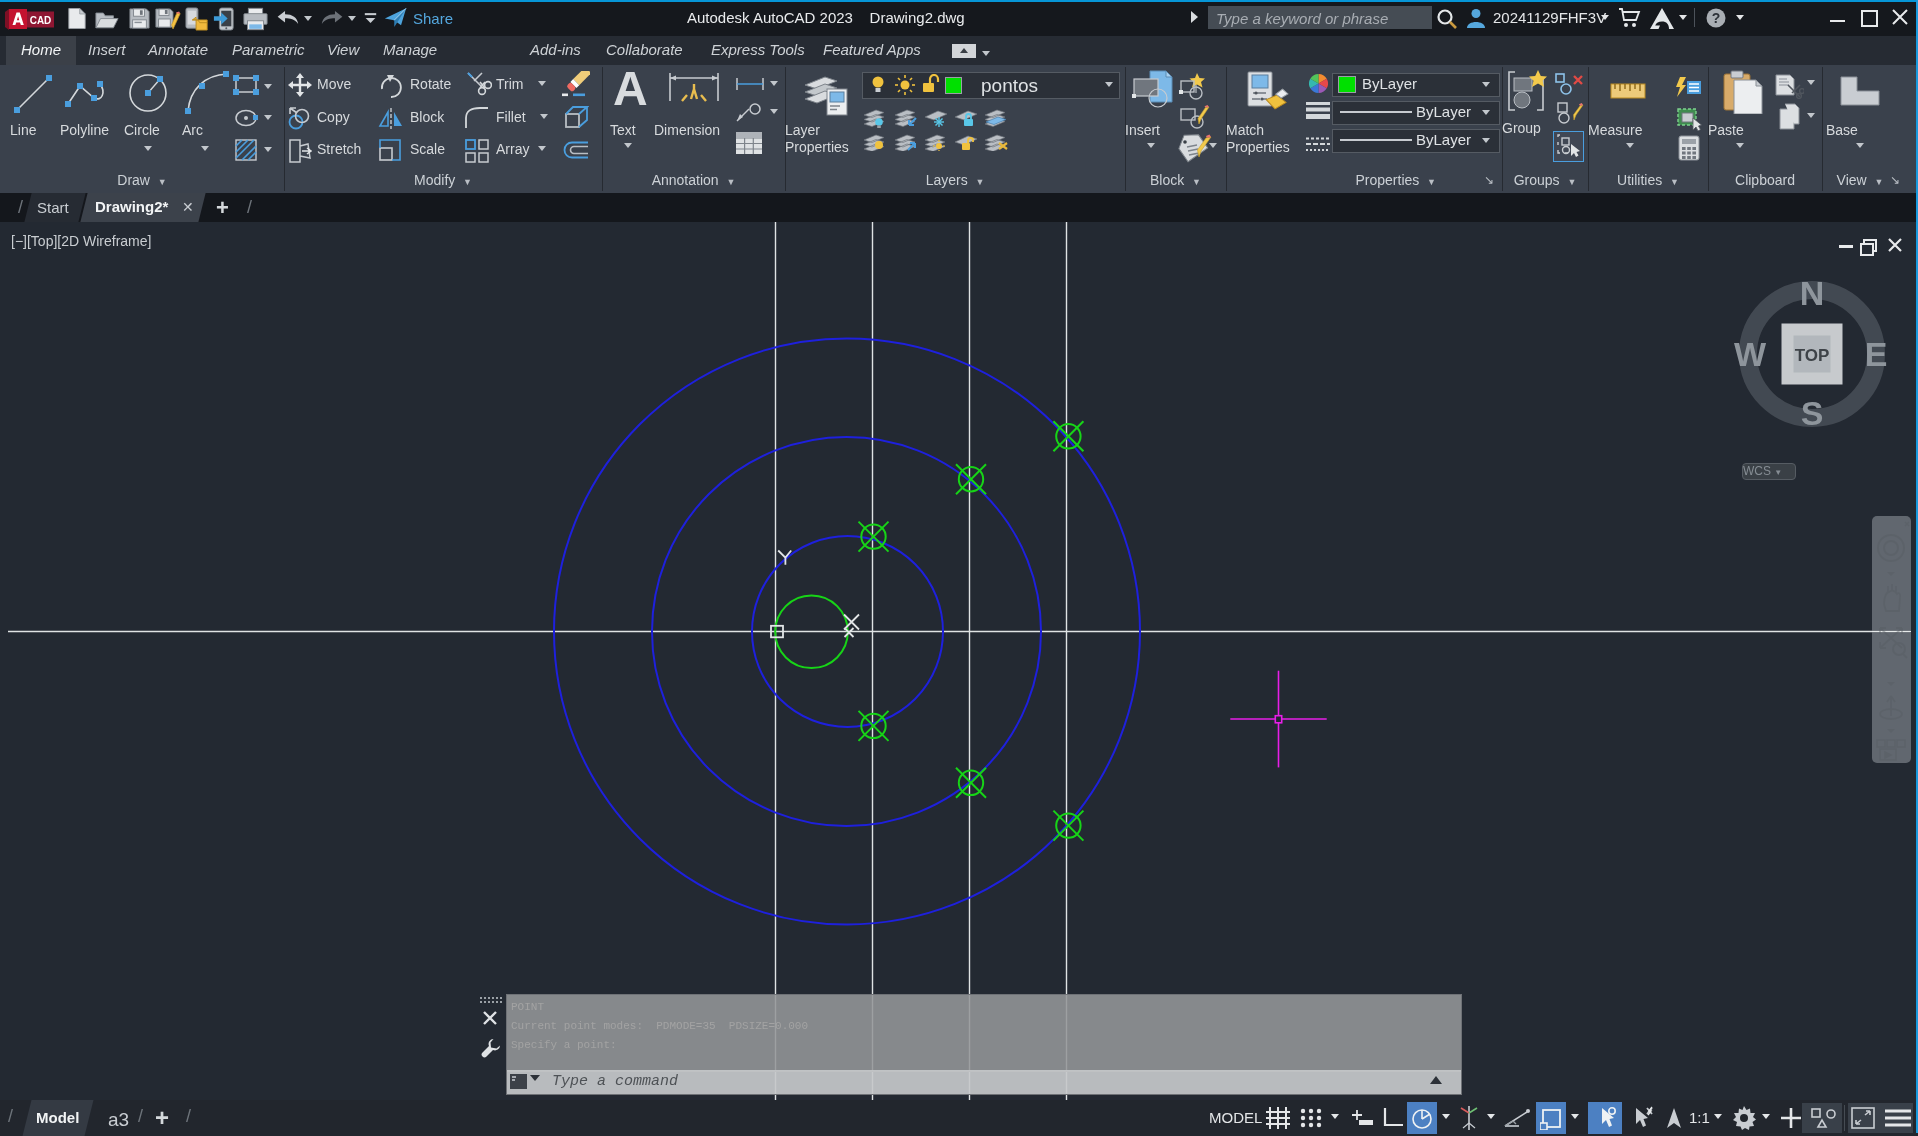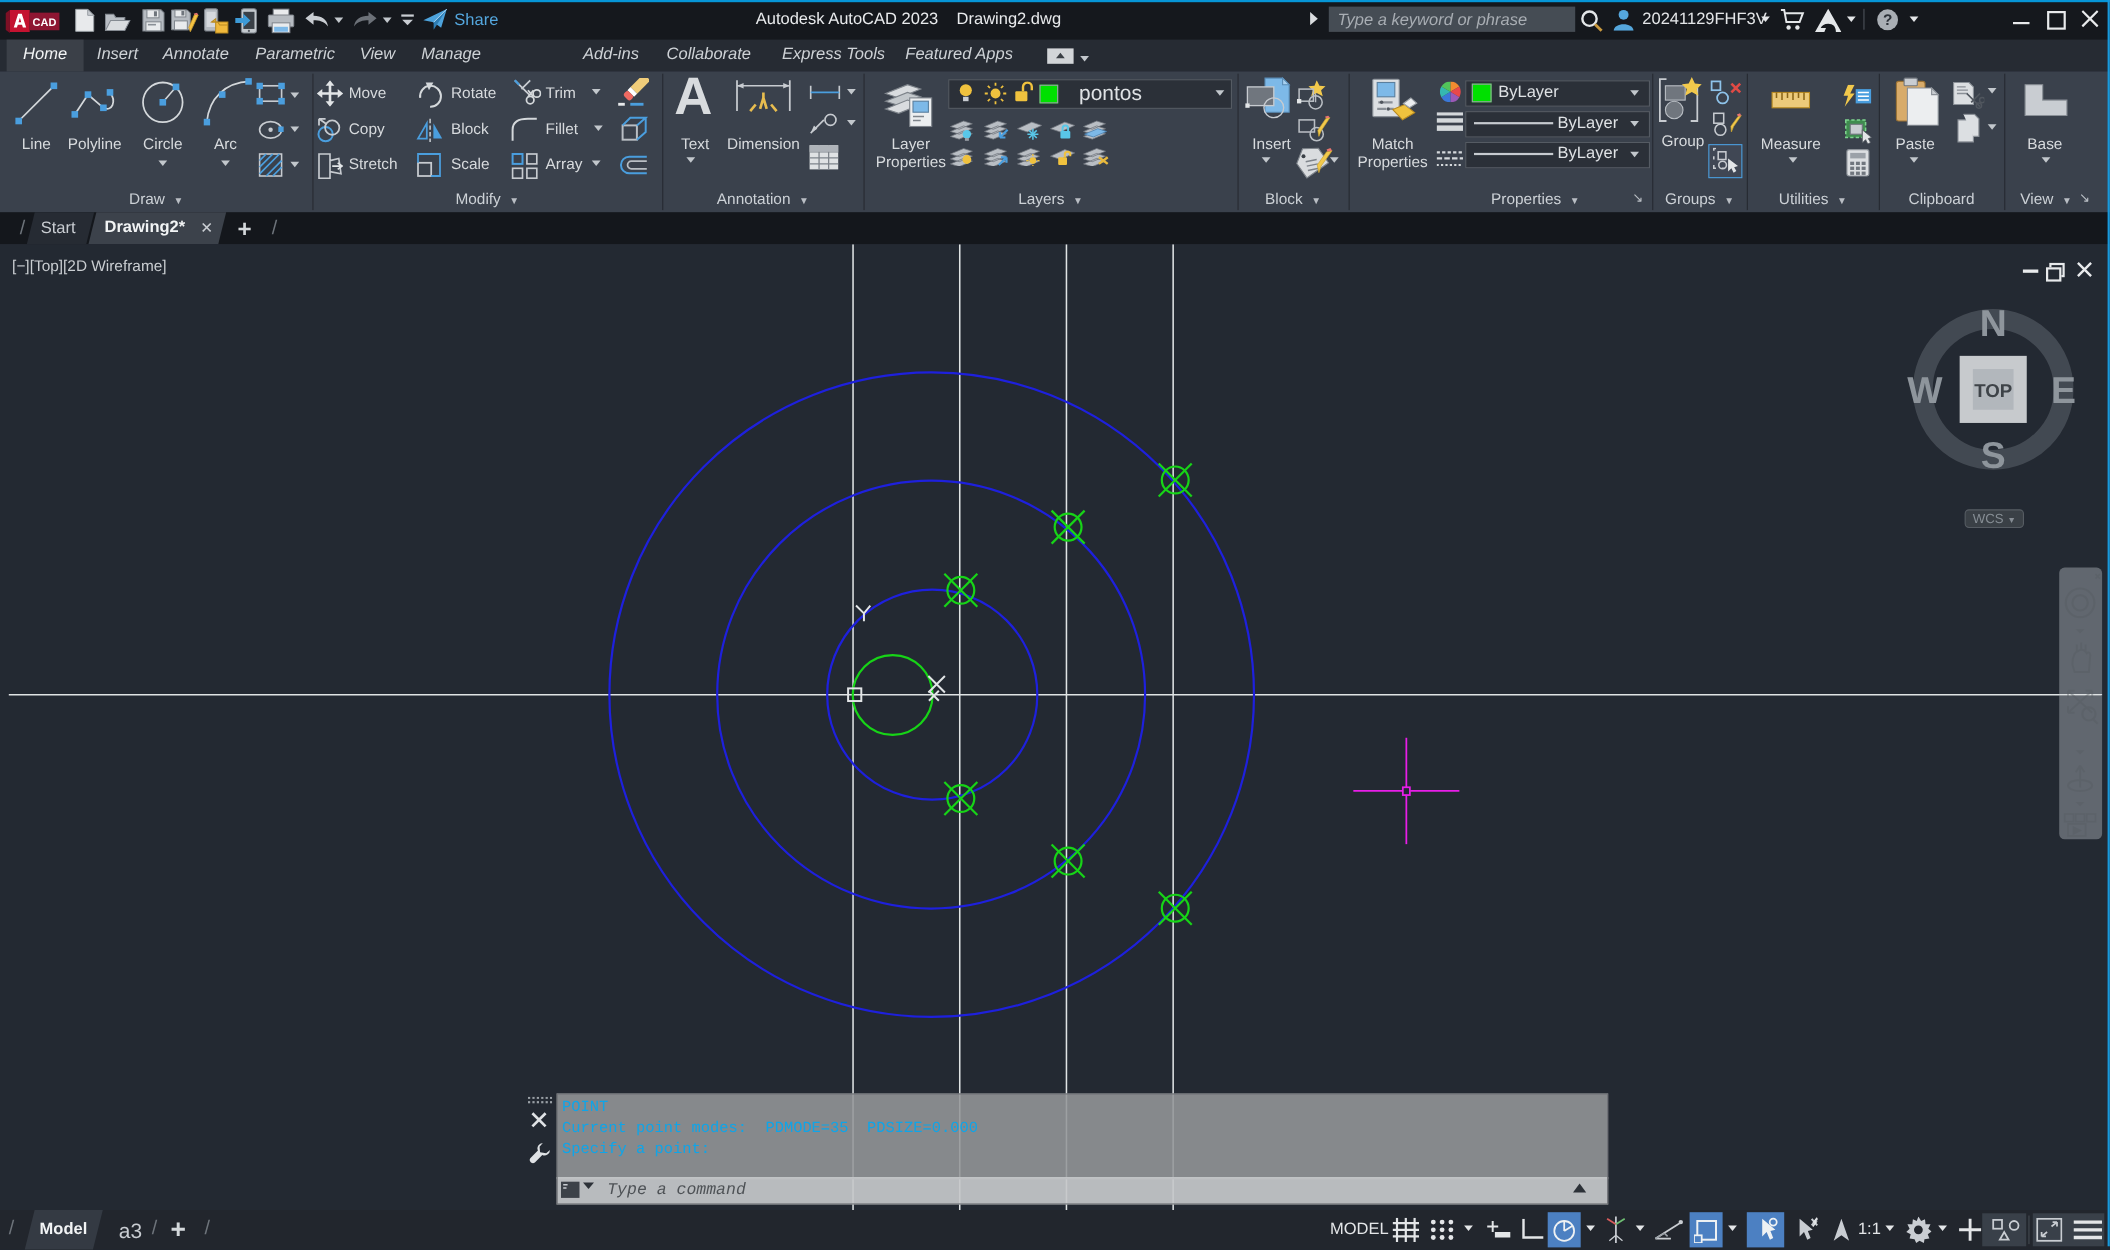--- a/index.html
+++ b/index.html
@@ -1,21 +1,21 @@
 <!DOCTYPE html>
 <html><head>
 <meta charset="utf-8">
 <style>
 html,body{margin:0;padding:0;width:1918px;height:1136px;overflow:hidden;background:#232932;font-family:"Liberation Sans",sans-serif;}
 .abs{position:absolute;}
 .ic{position:absolute;}
 svg{display:block}
 .panlbl{position:absolute;bottom:5px;width:100%;text-align:center;color:#ccd1d6;font-size:14px;}
 .panlbl .car{font-size:9px;color:#b9bec4;}
-.biglbl{color:#d7dadd;font-size:14px;text-align:center;line-height:17px;}
+.biglbl{color:#d7dadd;font-size:14px;text-align:left;line-height:17px;}
 .rtab{color:#ced2d6;font-size:15px;padding:0 0;}
 .dd{width:0;height:0;border-left:4px solid transparent;border-right:4px solid transparent;border-top:5px solid #c2c7cc;position:absolute;}
 </style>
 </head>
 <body>
 
 <div class="abs" style="left:0;top:0;width:1918px;height:36px;background:#15181d;border-top:2px solid #0696d7;"></div>
 <div class="abs" id="qat" style="left:0;top:2px;width:700px;height:34px;">
 
  <svg class="ic" style="left:5px;top:7px;" width="50" height="22" viewBox="0 0 50 22">
@@ -678,21 +678,21 @@
    <text x="86" y="37">N</text>
         <text x="86" y="157">S</text>
         <text x="24" y="98">W</text>
         <text x="150" y="98">E</text>
   </g>
   <rect x="55.5" y="55.5" width="61" height="61" fill="#c7cacd"></rect>
   <rect x="67.5" y="67.5" width="37" height="37" fill="#b2b7bc"></rect>
   <text x="86" y="93" font-family="Liberation Sans" font-weight="bold" font-size="17" fill="#3e4348" text-anchor="middle">TOP</text>
  </svg>
 
- <div class="abs" style="left:1786px;top:241px;width:52px;height:15px;background:#3a4046;border:1px solid #565c63;border-radius:4px;color:#868d94;font-size:12px;text-align:center;line-height:15px;">WCS <span style="font-size:8px;">▼</span></div>
+ <div class="abs" style="left:1742px;top:241px;width:52px;height:15px;background:#3a4046;border:1px solid #565c63;border-radius:4px;color:#868d94;font-size:12px;line-height:15px;">WCS <span style="font-size:8px;">▼</span></div>
 
  <div class="abs" style="left:1872px;top:294px;width:39px;height:247px;background:rgba(122,128,134,0.72);border-radius:5px;"></div>
  <div class="abs" style="left:1872px;top:409px;width:39px;height:1px;background:#e6eaea;"></div>
  <svg class="ic" style="left:1872px;top:294px;opacity:0.38" width="39" height="247" viewBox="0 0 39 247">
   <path d="M33 6 L37 10 M37 6 L33 10" stroke="#555b61" stroke-width="1.5"></path>
   <circle cx="19" cy="32" r="13" fill="none" stroke="#555b61" stroke-width="2"></circle>
   <circle cx="19" cy="32" r="7" fill="none" stroke="#555b61" stroke-width="2"></circle>
   <path d="M15 56 L23 56 L19 60 Z" fill="#555b61"></path>
   <path d="M12 88 C12 80 15 76 17 76 C19 74 23 74 25 78 C27 76 29 78 28 82 L27 95 L14 95 Z M16 76 L16 70 M20 75 L20 68 M24 77 L24 70" fill="none" stroke="#555b61" stroke-width="1.8"></path>
   <path d="M8 112 L30 132 M30 112 L8 132 M8 112 L8 118 M8 112 L14 112 M30 112 L24 112 M30 112 L30 118 M8 132 L8 126 M8 132 L14 132" fill="none" stroke="#555b61" stroke-width="1.8"></path>
@@ -730,21 +730,21 @@
       </g>
  </svg>
  <svg class="ic" style="left:4px;top:16px" width="16" height="16" viewBox="0 0 16 16">
       <path d="M2 2 L14 14 M14 2 L2 14" stroke="#dfe2e5" stroke-width="2.4"></path>
     </svg>
  <svg class="ic" style="left:3px;top:44px" width="20" height="20" viewBox="0 0 20 20">
   <path d="M12.5 1 A 5 5 0 0 0 8 8 L1.5 14.5 A 2.6 2.6 0 0 0 5.5 18.5 L12 12 A 5 5 0 0 0 19 7.5 L15.5 10.5 L10 9.5 L9.5 4.5 Z" fill="#dfe2e5"></path>
  </svg>
  <div class="abs" style="left:28px;top:0;width:954px;height:76px;background:rgba(148,150,152,0.88);border:1px solid #6e7176;"></div>
  <div class="abs" style="left:28px;top:76px;width:954px;height:24px;background:rgba(198,200,202,0.92);border:1px solid #6e7176;border-top:none;"></div>
- <div class="abs" style="left:33px;top:4px;color:#0ea5e9;font-size:14px;font-family:'Liberation Mono',monospace;line-height:19px;white-space:pre;">POINT
+ <div class="abs" style="left:33px;top:4px;color:#a3a3a3;font-size:11px;font-family:'Liberation Mono',monospace;line-height:19px;white-space:pre;">POINT
 Current point modes:  PDMODE=35  PDSIZE=0.000
 Specify a point:</div>
  <svg class="ic" style="left:32px;top:80px" width="17" height="15" viewBox="0 0 17 15">
   <rect x="0" y="0" width="17" height="15" fill="#3c4148"></rect>
   <path d="M2 3 L6 3 M2 6 L5 6" stroke="#c9cdd2" stroke-width="1.3"></path>
  </svg>
  <div class="abs" style="left:52px;top:81px;width:0;height:0;border-left:5px solid transparent;border-right:5px solid transparent;border-top:6px solid #2c3138;"></div>
  <div class="abs" style="left:74px;top:79px;color:#4e5256;font-size:15px;font-style:italic;font-family:'Liberation Mono',monospace;">Type a command</div>
  <div class="abs" style="left:952px;top:82px;width:0;height:0;border-left:6px solid transparent;border-right:6px solid transparent;border-bottom:8px solid #2c3138;"></div>
 </div>

